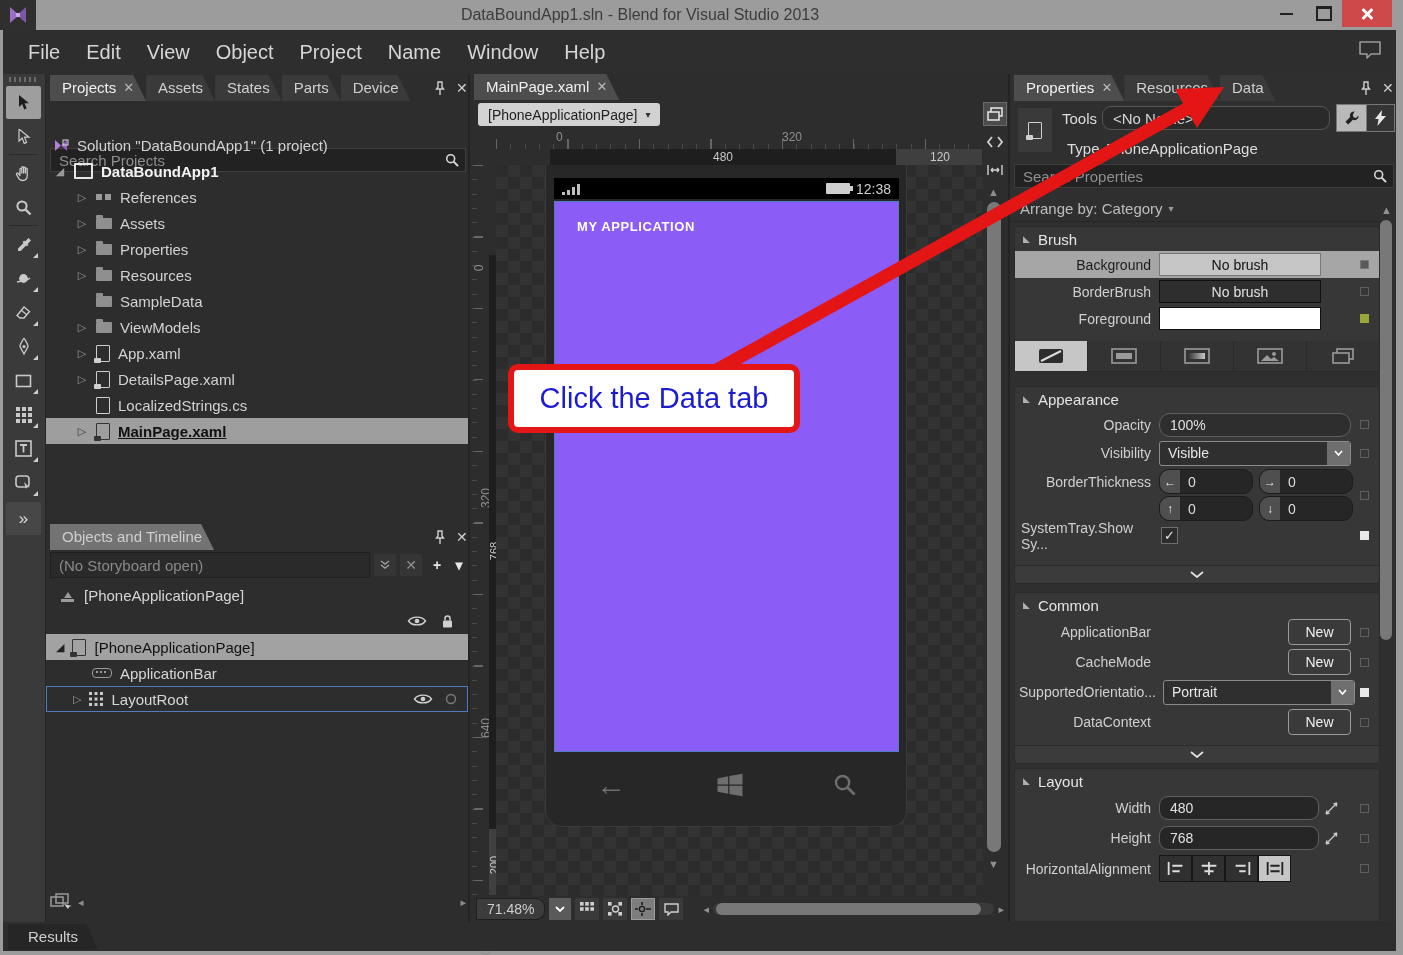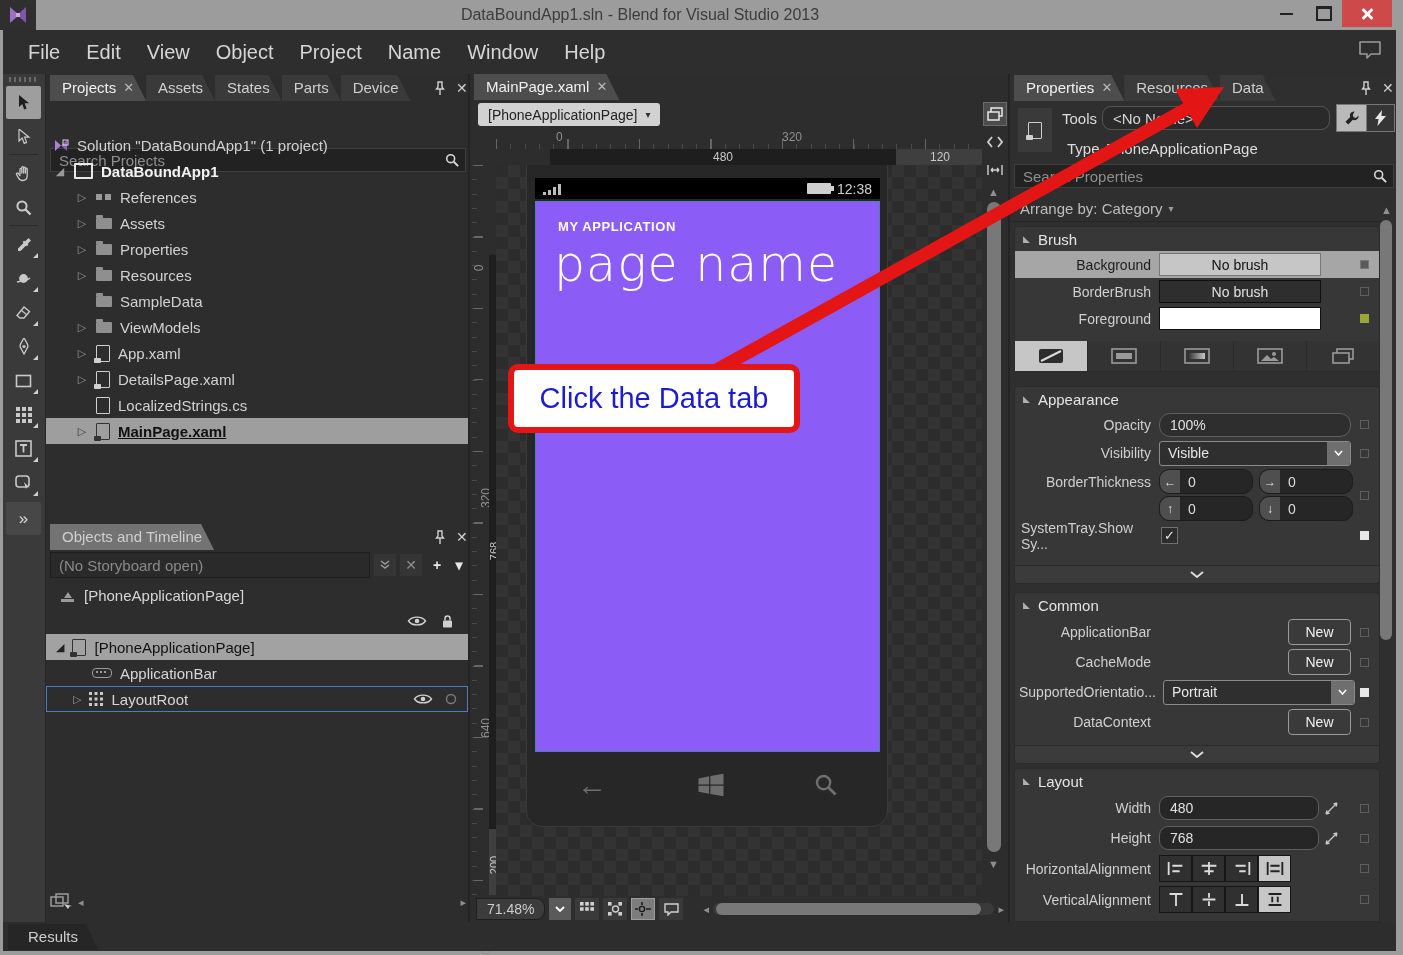--- a/index.html
+++ b/index.html
@@ -129,21 +129,21 @@
   .vlabel{position:absolute;color:#8f8f8f;font-size:12px;transform:rotate(-90deg);transform-origin:center;left:4px;}
   .vband{position:absolute;left:17px;width:7px;color:#c8c8c8;}
   .vband .t{position:absolute;transform:rotate(-90deg);font-size:11px;left:-4px;}
   
   #canvas{left:24px;top:91px;width:488px;height:731px;background-color:#2c2c2c;overflow:hidden;
       background-image:
         linear-gradient(45deg,#333 25%,transparent 25%,transparent 75%,#333 75%),
         linear-gradient(45deg,#333 25%,transparent 25%,transparent 75%,#333 75%);
       background-size:24px 24px;background-position:0 0,12px 12px;}
   
-  #phone{left:30px;top:-14px;width:362px;height:676px;background:#272727;border:1px solid #3a3a3a;border-radius:16px;box-sizing:border-box;}
+  #phone{left:49px;top:-14px;width:362px;height:676px;background:#272727;border:1px solid #3a3a3a;border-radius:16px;box-sizing:border-box;}
   #statusbar{left:8px;top:26px;width:345px;height:21px;background:#000;display:flex;align-items:center;padding:0 8px;box-sizing:border-box;gap:6px;}
   .sig{display:flex;align-items:flex-end;gap:2px;height:12px;}
   .sig i{display:block;width:3px;background:#bdbdbd;}
   #battery{margin-left:auto;width:24px;height:11px;background:#cfcfcf;border-radius:1px;position:relative;}
   #battery::after{content:"";position:absolute;right:-3px;top:3px;width:3px;height:5px;background:#cfcfcf;}
   #clock{color:#cfcfcf;font-size:14px;}
   #screen{left:8px;top:49px;width:345px;height:551px;background:#8b5cf6;border:1px solid #4f7cbf;box-sizing:border-box;}
   #app-title{left:22px;top:17px;color:#fff;font-size:13px;letter-spacing:.6px;font-weight:bold;}
   #page-name{left:18px;top:34px;color:#fff;font-size:49px;font-weight:300;letter-spacing:1px;font-family:"DejaVu Sans",sans-serif;}
   #navbar{left:8px;top:604px;width:345px;height:58px;display:flex;align-items:center;justify-content:space-between;padding:0 42px;box-sizing:border-box;color:#686868;}
@@ -576,21 +576,20 @@
             <i style="height:3px;width:3px"></i>
               <i style="height:5px"></i>
               <i style="height:8px"></i>
               <i style="height:11px"></i>
           </span>
           <span id="battery"></span>
           <span id="clock">12:38</span>
         </div>
         <div class="abs" id="screen">
           <div class="abs" id="app-title">MY APPLICATION</div>
-          <div class="abs" id="page-name">page name</div>
         </div>
         <div class="abs" id="navbar">
           <span id="nav-back">←</span>
           <svg width="30" height="28" viewBox="0 0 24 22" fill="#6e6e6e">
             <path d="M2 5.8L10.5 4v6.5H2zM11.5 3.8L22 2v8.5H11.5zM2 11.5h8.5V18L2 16.4zM11.5 11.5H22V20l-10.5-1.8z"></path>
           </svg>
           <svg width="24" height="24" viewBox="0 0 20 20">
               <circle cx="8" cy="8" r="5.5" fill="none" stroke="#6e6e6e" stroke-width="2"></circle>
               <line x1="12" y1="12" x2="18" y2="18" stroke="#6e6e6e" stroke-width="2.4"></line>
             </svg>
@@ -941,46 +940,20 @@
               </svg>
             </span>
           <span class="alnbtn active">
               <svg width="22" height="17" viewBox="0 0 24 18">
                 <path d="M4 2v14M20 2v14M7 6h10M7 12h10" stroke="currentColor" stroke-width="2" fill="none"></path>
               </svg>
             </span>
         </span>
         <span class="minisq"></span>
       </div>
-      <div class="prow" style="height:31px">
-        <span class="plabel">VerticalAlignment</span>
-        <span class="pctl" style="gap:0">
-          <span class="alnbtn">
-              <svg width="22" height="17" viewBox="0 0 24 18">
-                <path d="M5 3h14M12 3v13" stroke="currentColor" stroke-width="2" fill="none"></path>
-              </svg>
-            </span>
-          <span class="alnbtn">
-              <svg width="22" height="17" viewBox="0 0 24 18">
-                <path d="M12 2v5M12 11v5M5 9h14" stroke="currentColor" stroke-width="2" fill="none"></path>
-              </svg>
-            </span>
-          <span class="alnbtn">
-              <svg width="22" height="17" viewBox="0 0 24 18">
-                <path d="M5 15h14M12 3v12" stroke="currentColor" stroke-width="2" fill="none"></path>
-              </svg>
-            </span>
-          <span class="alnbtn active">
-              <svg width="22" height="17" viewBox="0 0 24 18">
-                <path d="M5 3h14M5 15h14M9 6v6M15 6v6" stroke="currentColor" stroke-width="2" fill="none"></path>
-              </svg>
-            </span>
-        </span>
-        <span class="minisq"></span>
-      </div>
     </div>
 
     <div class="abs" id="rp-scroll">
       <div class="abs scroll-arrow" style="top:0;left:2px">▲</div>
       <div class="abs thumb" style="left:1px;top:16px;width:12px;height:420px"></div>
 
     </div>
   </div>
 
   <div class="abs" id="results-strip">

